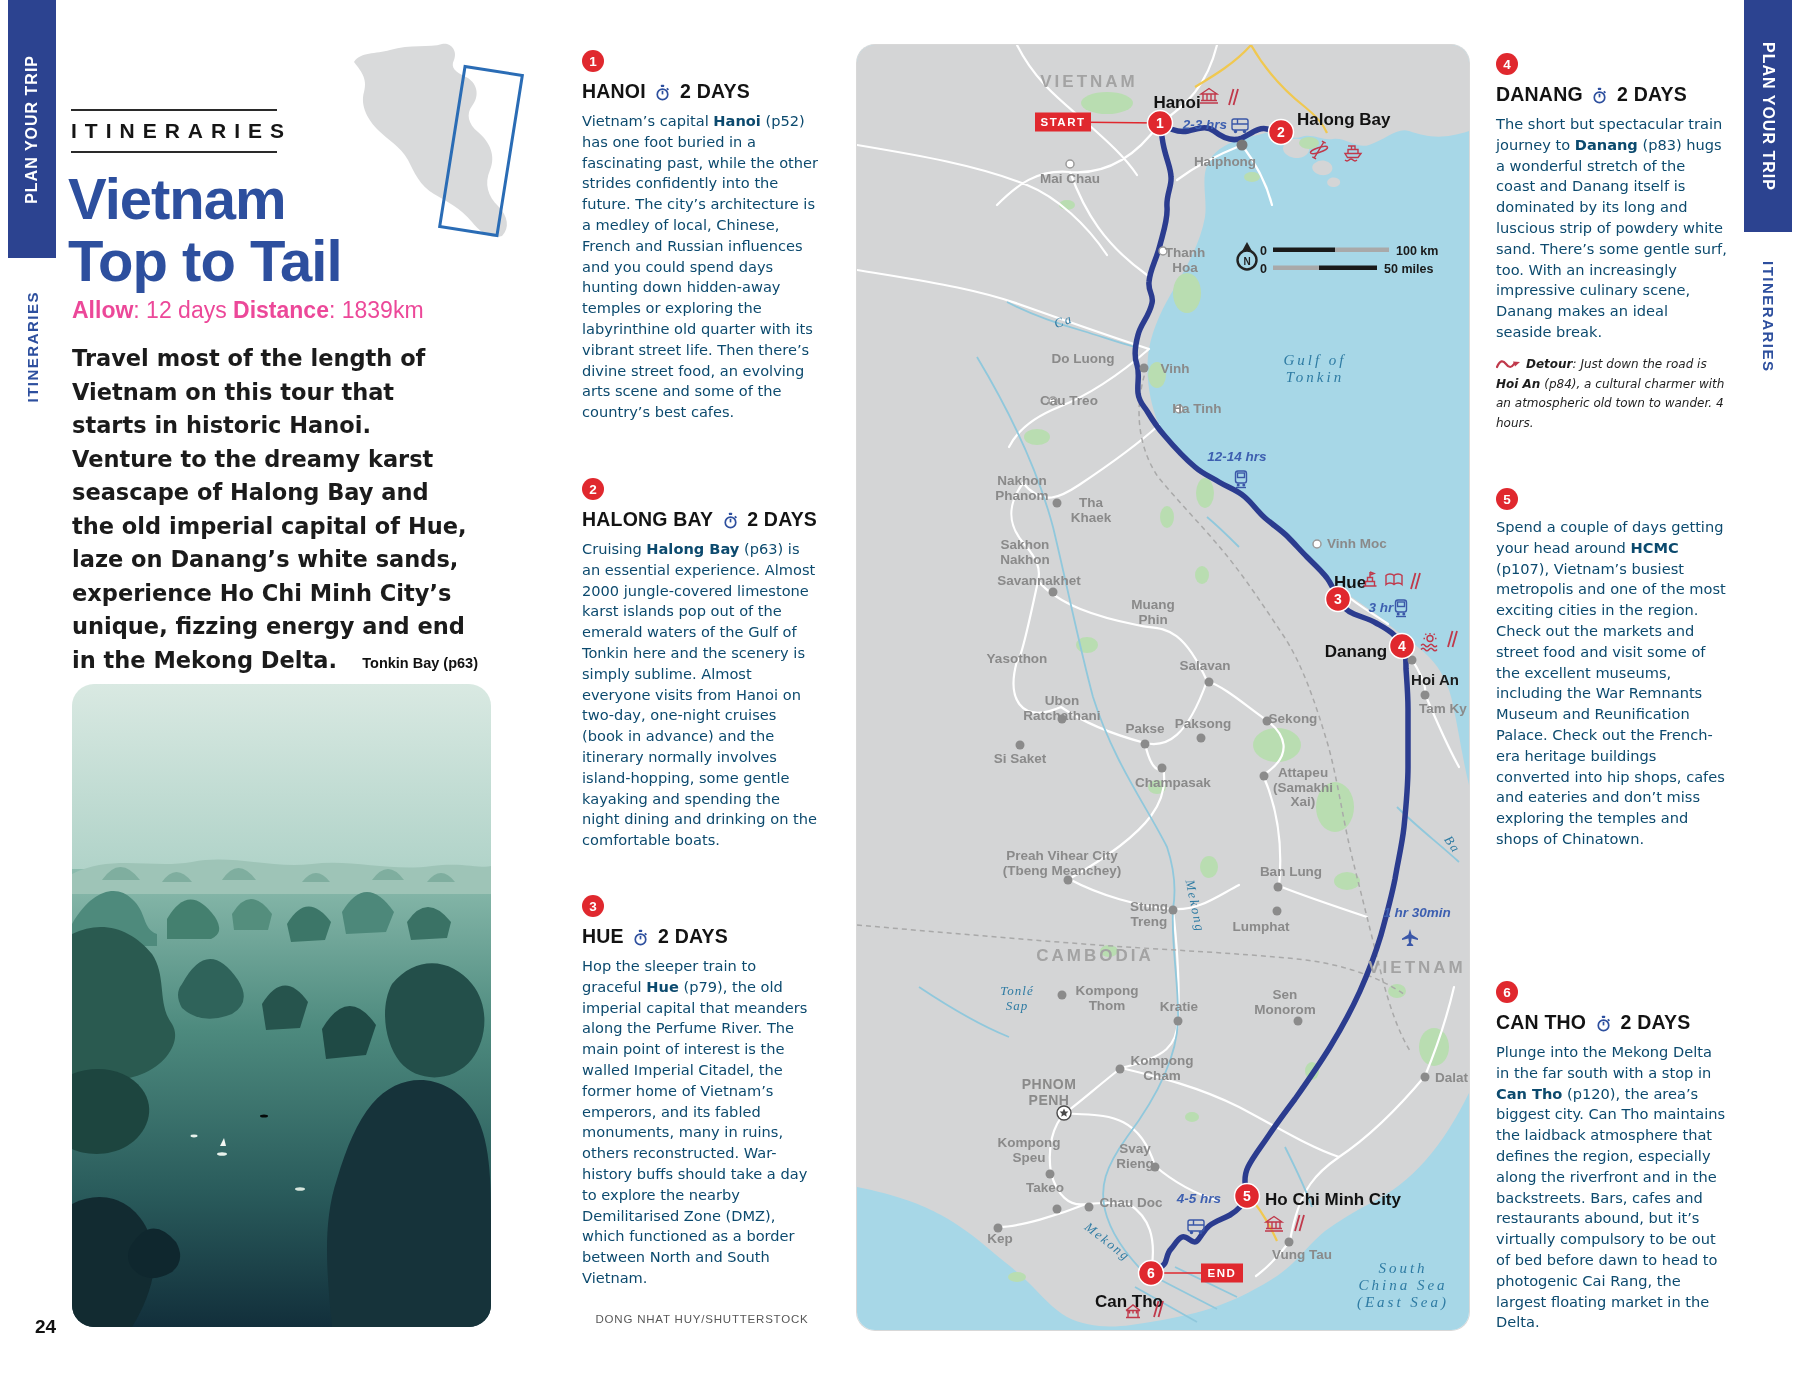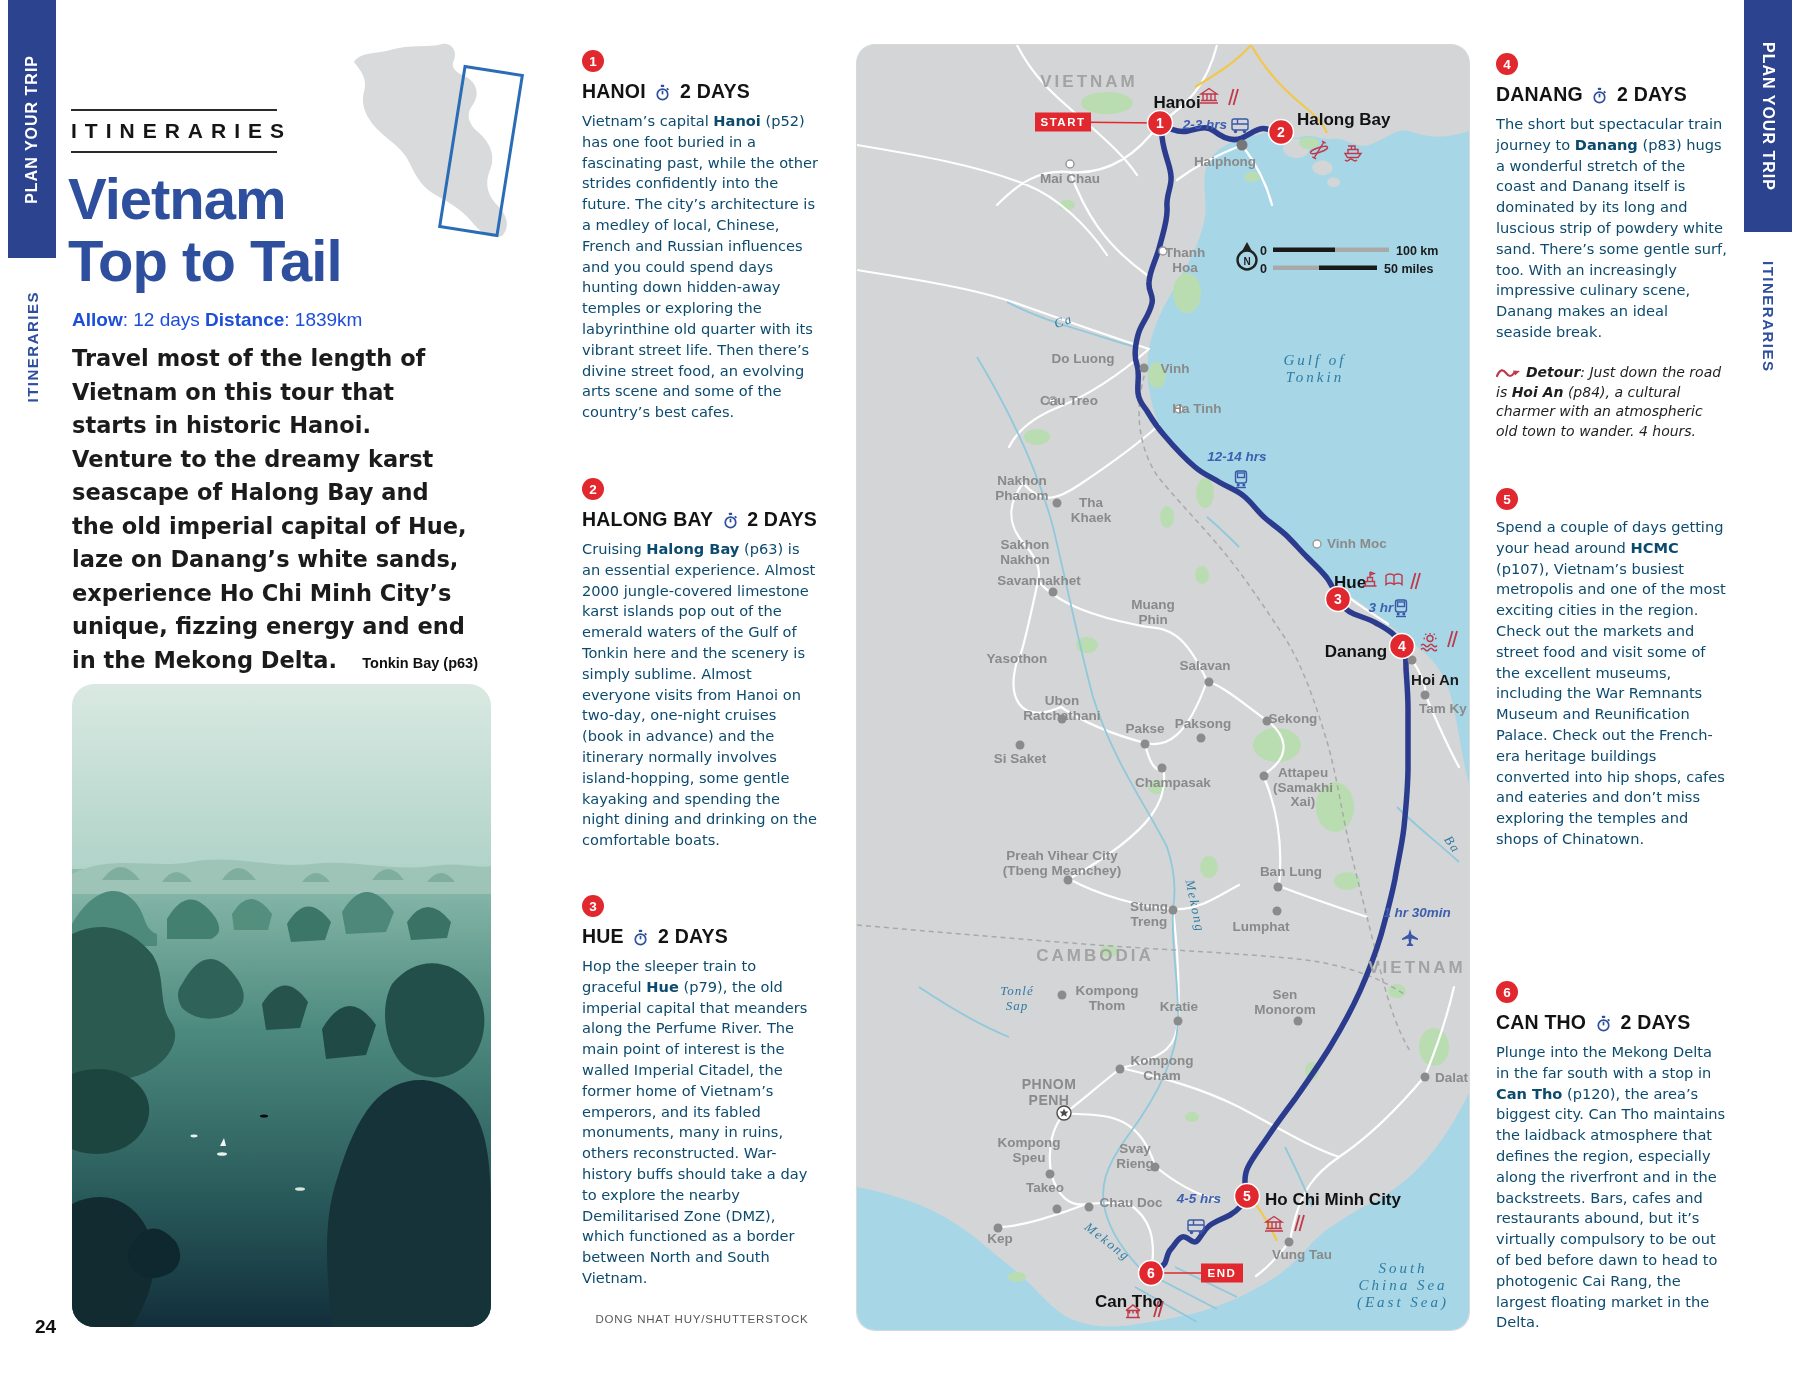--- a/index.html
+++ b/index.html
@@ -11,37 +11,37 @@
   .rail-box{background:#2c4390;color:#fff;display:flex;align-items:center;justify-content:center;}
   .vtext-up{writing-mode:vertical-rl;transform:rotate(180deg);font-weight:700;font-size:16px;letter-spacing:1px;}
   .vtext-down{writing-mode:vertical-rl;font-weight:700;font-size:16px;letter-spacing:1px;}
   .rail-itin{color:#2d4f9e;display:flex;align-items:center;justify-content:center;font-weight:800;}
   .rail-itin span{font-size:15px;letter-spacing:1.5px;}
 
   
   .rule{background:#2a2a2a;height:2px;}
   .kicker{font-size:21px;font-weight:800;letter-spacing:8px;color:#151515;}
   .title{font-size:58px;line-height:62px;font-weight:800;color:#2d4f9e;letter-spacing:-1px;}
-  .allow{font-size:19px;color:#1d4ed8;margin-top:12px;}
+  .allow{font-size:23px;color:#ec4899;}
   .allow b{font-weight:800;}
   .intro{font-family:"DejaVu Sans",sans-serif;font-size:22.5px;line-height:33.5px;color:#1b1b1b;font-weight:bold;}
   .photo-caption{font-size:14.5px;font-weight:700;color:#111;text-align:right;}
   .pagenum{font-size:19px;font-weight:700;color:#111;}
   .credit{font-size:11.5px;letter-spacing:.8px;color:#585858;text-align:center;}
 
   
   .col{position:absolute;top:40px;height:1310px;}
   .sect{position:absolute;left:0;right:0;}
   .badge{width:22px;height:22px;border-radius:50%;background:#e0282e;color:#fff;font-size:13.5px;
          font-weight:700;display:flex;align-items:center;justify-content:center;margin-bottom:7px;}
   .sect h3{margin:0 0 8px 0;font-size:19.5px;line-height:24px;font-weight:800;color:#131313;letter-spacing:.2px;}
   .sect h3 .sw{margin:0 4px;vertical-align:-3px;}
   .para{font-family:"DejaVu Sans",sans-serif;font-size:14.6px;line-height:20.8px;color:#0c4a6e;}
   .para strong{font-weight:700;}
-  .detour{margin-top:20px;font-family:"DejaVu Sans",sans-serif;font-style:italic;font-size:14px;line-height:19.8px;color:#1e1e1e;}
+  .detour{margin-top:12px;font-family:"DejaVu Sans",sans-serif;font-style:italic;font-size:12px;line-height:19.8px;color:#1e1e1e;}
   .detour .dt-ic{vertical-align:-2px;margin-right:4px;}
   .detour strong{font-weight:700;}
 
   
   .map-wrap{left:857px;top:45px;width:612px;height:1285px;border-radius:18px;overflow:hidden;
             box-shadow:0 0 0 1px #d8d8d8;}
   svg text{font-family:"Liberation Sans",sans-serif;}
   .m-country{fill:#a3a3a3;font-size:17px;font-weight:600;letter-spacing:3px;}
   .m-capital{fill:#8a8a8a;font-size:14px;font-weight:700;letter-spacing:.5px;}
   .m-city{fill:#8a8a8a;font-size:13.5px;font-weight:600;}

